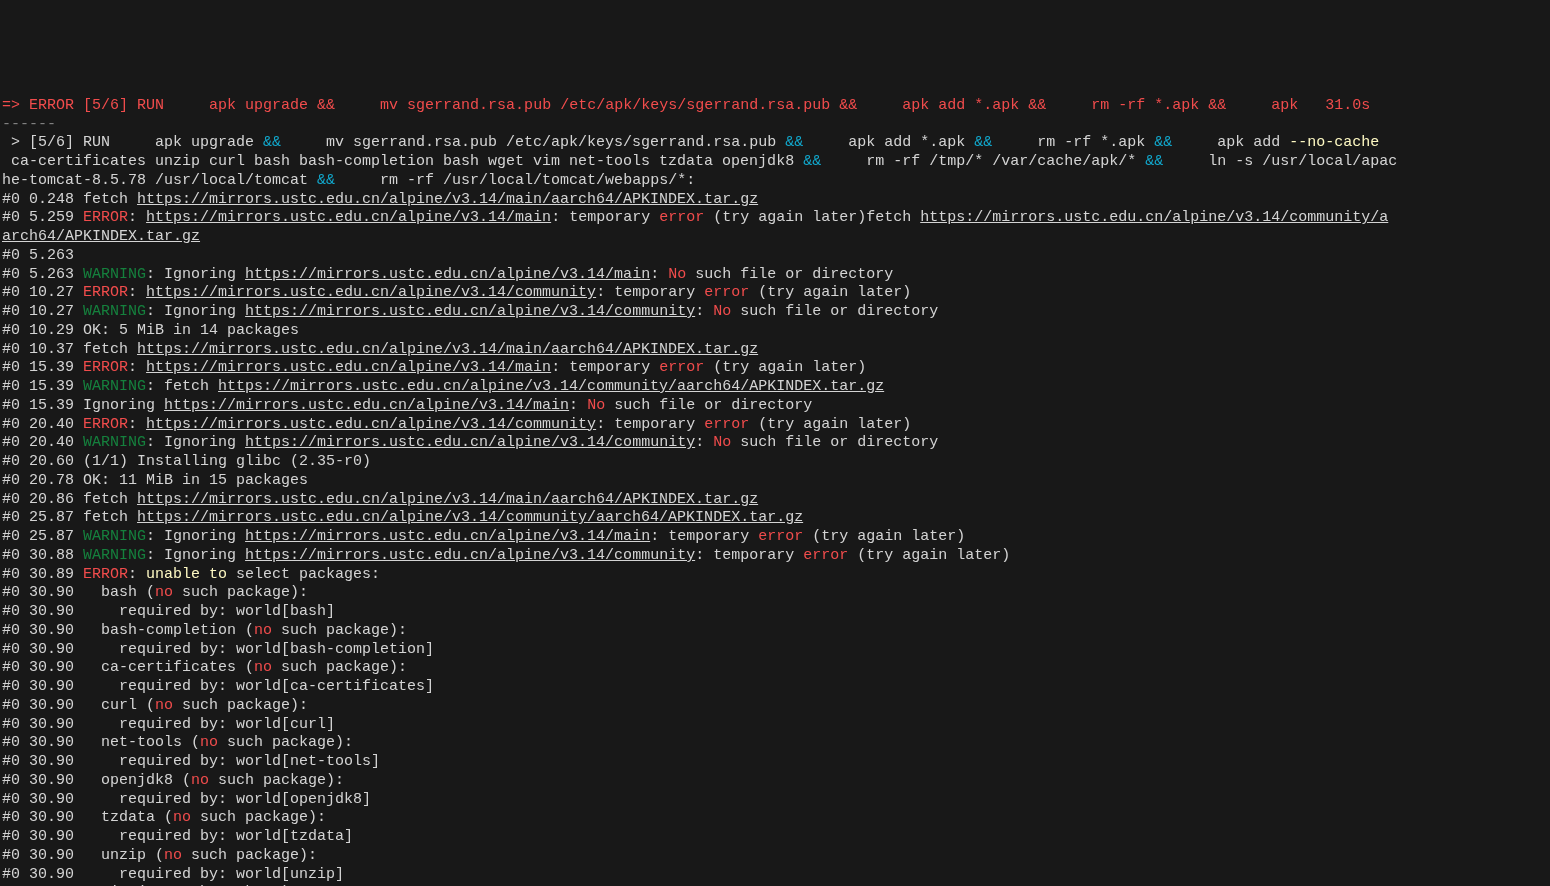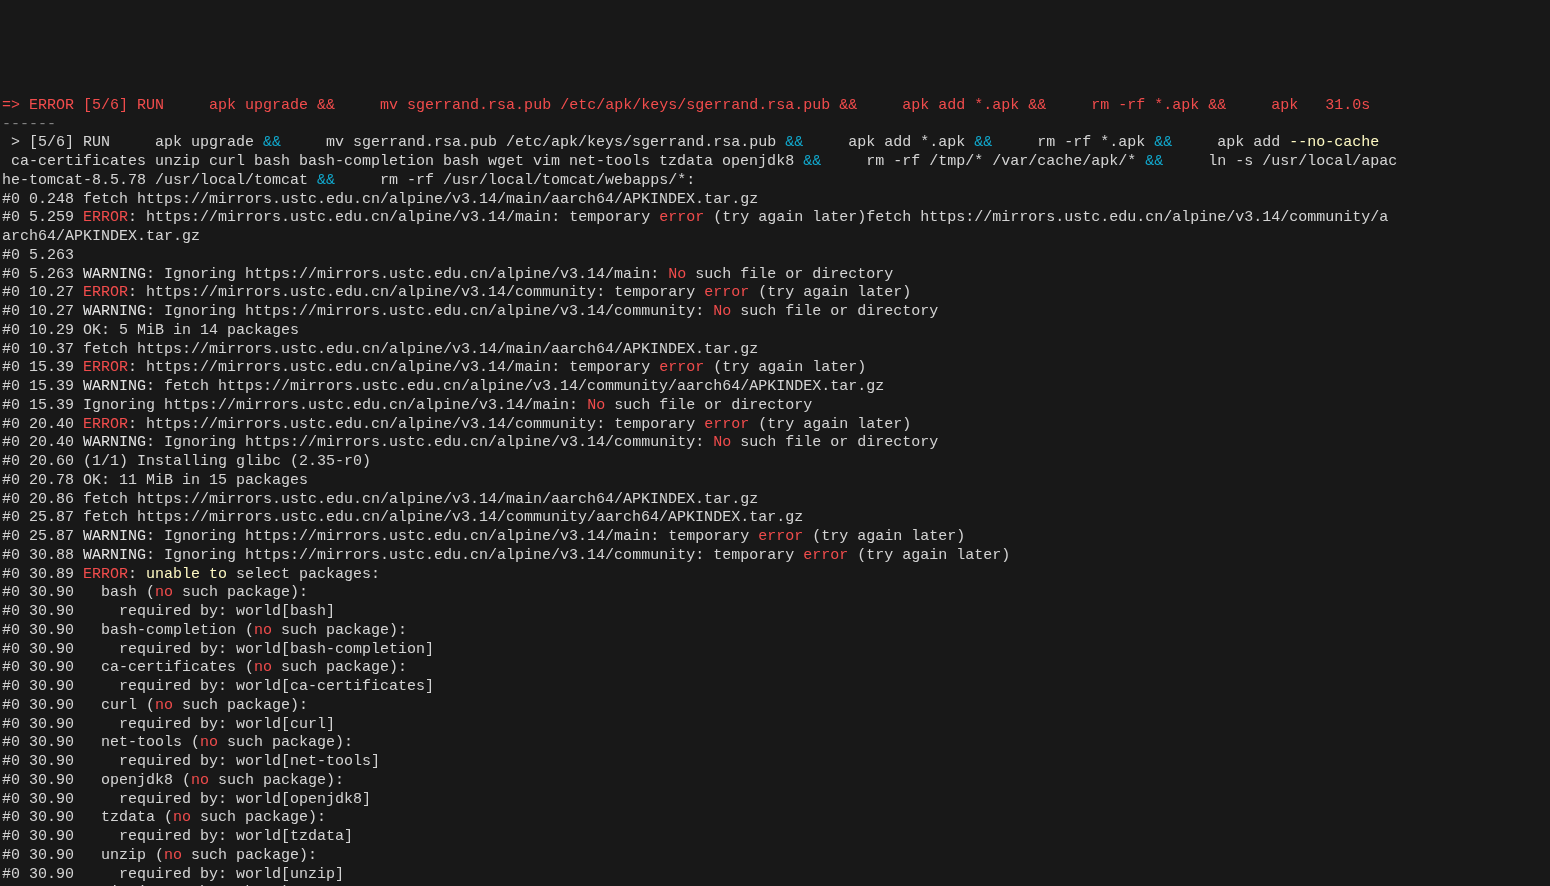--- a/index.html
+++ b/index.html
@@ -12,25 +12,25 @@
     line-height: 1.25;
     white-space: pre;
     overflow-x: auto;
   }
   .terminal {
     padding: 3px 2px;
     width: 1550px;
     box-sizing: border-box;
   }
   .c-red     { color: #f14c4c; }
-  .c-yellow  { color: #e5e5e5; text-align: right; }
+  .c-yellow  { color: #15803d; text-align: right; }
   .c-teal    { color: #11a8cd; }
   .c-cyan    { color: #fef9c3; }
   .c-dim     { color: #808080; }
-  .ul        { }
+  .ul        { text-decoration: underline; }
   .line { display: block; }
 </style>
 </head>
 <body>
 
 
 
 <div class="terminal"><span class="line"><span class="c-red">=&gt; </span><span class="c-red">ERROR</span><span class="c-red"> [5/6] RUN</span><span class="c-red">     apk upgrade </span><span class="c-red">&amp;&amp;</span><span class="c-red">     mv sgerrand.rsa.pub /etc/apk/keys/sgerrand.rsa.pub </span><span class="c-red">&amp;&amp;</span><span class="c-red">     apk add *.apk </span><span class="c-red">&amp;&amp;</span><span class="c-red">     rm -rf *.apk </span><span class="c-red">&amp;&amp;</span><span class="c-red">     apk   </span><span class="c-red">31.0s</span></span><span class="line c-dim">------</span><span class="line"><span> &gt; [5/6] RUN     apk upgrade </span><span class="c-teal">&amp;&amp;</span><span>     mv sgerrand.rsa.pub /etc/apk/keys/sgerrand.rsa.pub </span><span class="c-teal">&amp;&amp;</span><span>     apk add *.apk </span><span class="c-teal">&amp;&amp;</span><span>     rm -rf *.apk </span><span class="c-teal">&amp;&amp;</span><span>     apk add </span><span class="c-cyan">--no-cache</span></span><span class="line"><span> ca-certificates unzip curl bash bash-completion bash wget vim net-tools tzdata openjdk8 </span><span class="c-teal">&amp;&amp;</span><span>     rm -rf /tmp/* /var/cache/apk/* </span><span class="c-teal">&amp;&amp;</span><span>     ln -s /usr/local/apac</span></span><span class="line"><span>he-tomcat-8.5.78 /usr/local/tomcat </span><span class="c-teal">&amp;&amp;</span><span>     rm -rf /usr/local/tomcat/webapps/*:</span></span><span class="line"><span>#0 0.248 fetch </span><span class="ul">https://mirrors.ustc.edu.cn/alpine/v3.14/main/aarch64/APKINDEX.tar.gz</span></span><span class="line"><span>#0 5.259 </span><span class="c-red">ERROR</span><span>: </span><span class="ul">https://mirrors.ustc.edu.cn/alpine/v3.14/main</span><span>: temporary </span><span class="c-red">error</span><span> (try again later)fetch </span><span class="ul">https://mirrors.ustc.edu.cn/alpine/v3.14/community/a</span></span><span class="line"><span class="ul">arch64/APKINDEX.tar.gz</span></span><span class="line">#0 5.263</span><span class="line"><span>#0 5.263 </span><span class="c-yellow">WARNING</span><span>: Ignoring </span><span class="ul">https://mirrors.ustc.edu.cn/alpine/v3.14/main</span><span>: </span><span class="c-red">No</span><span> such file or directory</span></span><span class="line"><span>#0 10.27 </span><span class="c-red">ERROR</span><span>: </span><span class="ul">https://mirrors.ustc.edu.cn/alpine/v3.14/community</span><span>: temporary </span><span class="c-red">error</span><span> (try again later)</span></span><span class="line"><span>#0 10.27 </span><span class="c-yellow">WARNING</span><span>: Ignoring </span><span class="ul">https://mirrors.ustc.edu.cn/alpine/v3.14/community</span><span>: </span><span class="c-red">No</span><span> such file or directory</span></span><span class="line">#0 10.29 OK: 5 MiB in 14 packages</span><span class="line"><span>#0 10.37 fetch </span><span class="ul">https://mirrors.ustc.edu.cn/alpine/v3.14/main/aarch64/APKINDEX.tar.gz</span></span><span class="line"><span>#0 15.39 </span><span class="c-red">ERROR</span><span>: </span><span class="ul">https://mirrors.ustc.edu.cn/alpine/v3.14/main</span><span>: temporary </span><span class="c-red">error</span><span> (try again later)</span></span><span class="line"><span>#0 15.39 </span><span class="c-yellow">WARNING</span><span>: fetch </span><span class="ul">https://mirrors.ustc.edu.cn/alpine/v3.14/community/aarch64/APKINDEX.tar.gz</span></span><span class="line"><span>#0 15.39 Ignoring </span><span class="ul">https://mirrors.ustc.edu.cn/alpine/v3.14/main</span><span>: </span><span class="c-red">No</span><span> such file or directory</span></span><span class="line"><span>#0 20.40 </span><span class="c-red">ERROR</span><span>: </span><span class="ul">https://mirrors.ustc.edu.cn/alpine/v3.14/community</span><span>: temporary </span><span class="c-red">error</span><span> (try again later)</span></span><span class="line"><span>#0 20.40 </span><span class="c-yellow">WARNING</span><span>: Ignoring </span><span class="ul">https://mirrors.ustc.edu.cn/alpine/v3.14/community</span><span>: </span><span class="c-red">No</span><span> such file or directory</span></span><span class="line">#0 20.60 (1/1) Installing glibc (2.35-r0)</span><span class="line">#0 20.78 OK: 11 MiB in 15 packages</span><span class="line"><span>#0 20.86 fetch </span><span class="ul">https://mirrors.ustc.edu.cn/alpine/v3.14/main/aarch64/APKINDEX.tar.gz</span></span><span class="line"><span>#0 25.87 fetch </span><span class="ul">https://mirrors.ustc.edu.cn/alpine/v3.14/community/aarch64/APKINDEX.tar.gz</span></span><span class="line"><span>#0 25.87 </span><span class="c-yellow">WARNING</span><span>: Ignoring </span><span class="ul">https://mirrors.ustc.edu.cn/alpine/v3.14/main</span><span>: temporary </span><span class="c-red">error</span><span> (try again later)</span></span><span class="line"><span>#0 30.88 </span><span class="c-yellow">WARNING</span><span>: Ignoring </span><span class="ul">https://mirrors.ustc.edu.cn/alpine/v3.14/community</span><span>: temporary </span><span class="c-red">error</span><span> (try again later)</span></span><span class="line"><span>#0 30.89 </span><span class="c-red">ERROR</span><span>: </span><span class="c-cyan">unable to</span><span> select packages:</span></span><span class="line"><span>#0 30.90   bash (</span><span class="c-red">no</span><span> such package):</span></span><span class="line">#0 30.90     required by: world[bash]</span><span class="line"><span>#0 30.90   bash-completion (</span><span class="c-red">no</span><span> such package):</span></span><span class="line">#0 30.90     required by: world[bash-completion]</span><span class="line"><span>#0 30.90   ca-certificates (</span><span class="c-red">no</span><span> such package):</span></span><span class="line">#0 30.90     required by: world[ca-certificates]</span><span class="line"><span>#0 30.90   curl (</span><span class="c-red">no</span><span> such package):</span></span><span class="line">#0 30.90     required by: world[curl]</span><span class="line"><span>#0 30.90   net-tools (</span><span class="c-red">no</span><span> such package):</span></span><span class="line">#0 30.90     required by: world[net-tools]</span><span class="line"><span>#0 30.90   openjdk8 (</span><span class="c-red">no</span><span> such package):</span></span><span class="line">#0 30.90     required by: world[openjdk8]</span><span class="line"><span>#0 30.90   tzdata (</span><span class="c-red">no</span><span> such package):</span></span><span class="line">#0 30.90     required by: world[tzdata]</span><span class="line"><span>#0 30.90   unzip (</span><span class="c-red">no</span><span> such package):</span></span><span class="line">#0 30.90     required by: world[unzip]</span><span class="line"><span>#0 30.90   vim (</span><span class="c-red">no</span><span> such package):</span></span></div>
 
 

